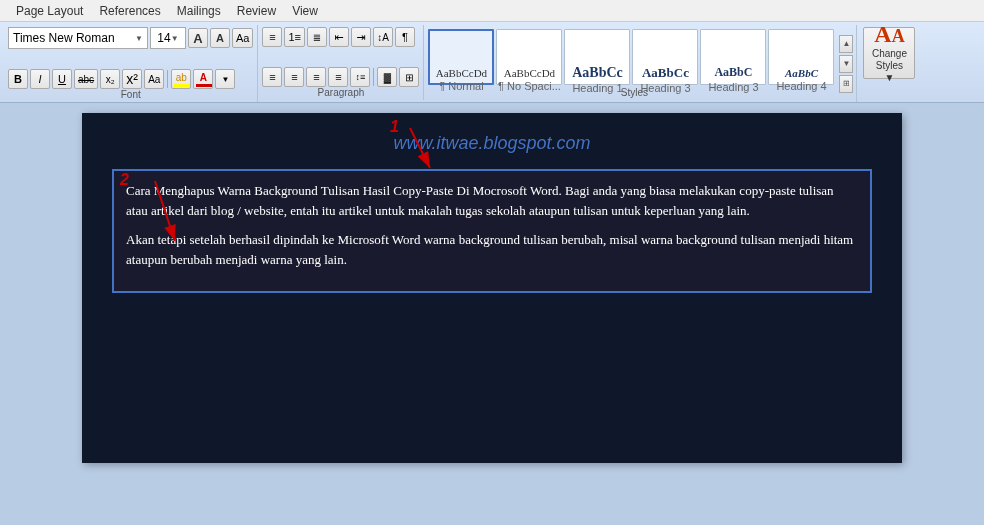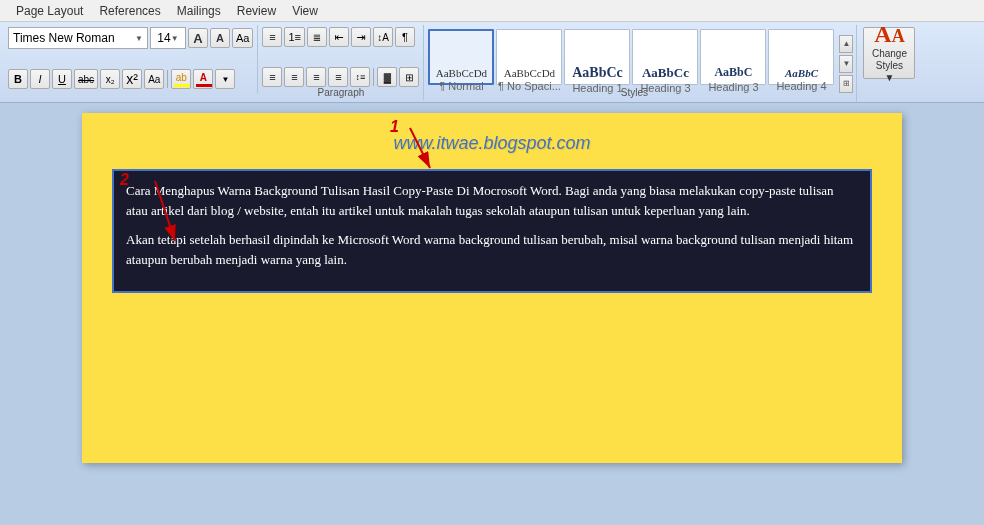--- a/index.html
+++ b/index.html
@@ -73,21 +73,21 @@
     
     .doc-area {
       background: #b8cce4;
       padding: 10px 20px;
       height: calc(525px - 135px);
       overflow: hidden;
       position: relative;
     }
 
     .doc-page {
-      background: #fde047;
+      background: #0f172a;
       width: 820px;
       margin: 0 auto;
       min-height: 350px;
       box-shadow: 2px 2px 8px rgba(0,0,0,0.3);
       padding: 20px 30px;
       position: relative;
     }
 
     .watermark {
       text-align: center;
@@ -316,20 +316,21 @@
             <div style="position:absolute;bottom:1px;left:2px;width:16px;height:3px;background:#ffff00;"></div>
           </div>
 
           <div class="small-btn" style="position:relative;padding-bottom:4px;">
             <span style="font-size:10px;color:#cc0000;font-weight:bold;">A</span>
             <div style="position:absolute;bottom:1px;left:2px;width:16px;height:3px;background:#cc0000;"></div>
           </div>
           <div class="small-btn" style="width:10px;font-size:8px;">▼</div>
         </div>
       </div>
+      <div class="ribbon-group-label">Font</div>
     </div>
 
     <div class="ribbon-group">
       <div class="ribbon-group-content">
         <div class="btn-row">
           <div class="small-btn" style="font-size:11px;">≡</div>
           <div class="small-btn" style="font-size:11px;">1≡</div>
           <div class="small-btn" style="font-size:10px;">≣</div>
           <div class="small-btn" style="font-size:11px;">⇤</div>
           <div class="small-btn" style="font-size:11px;">⇥</div>

